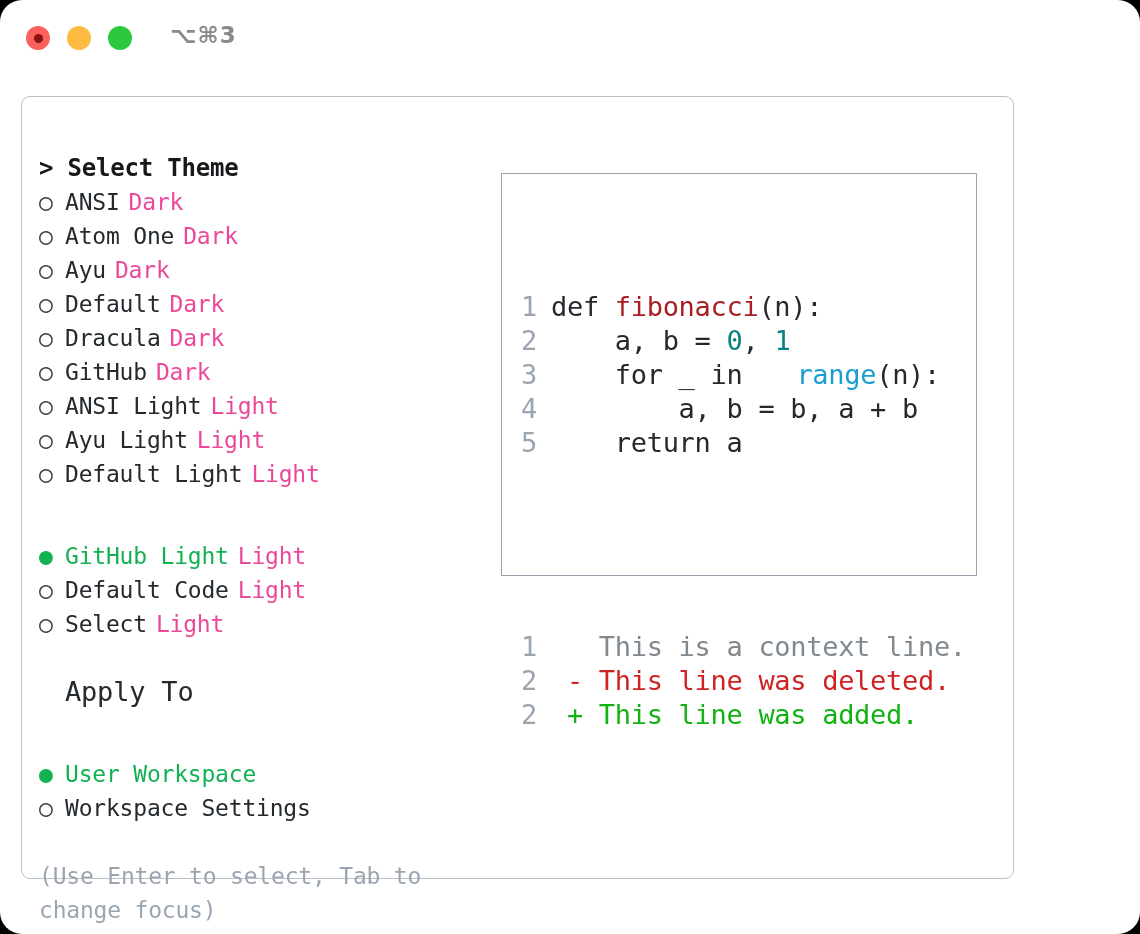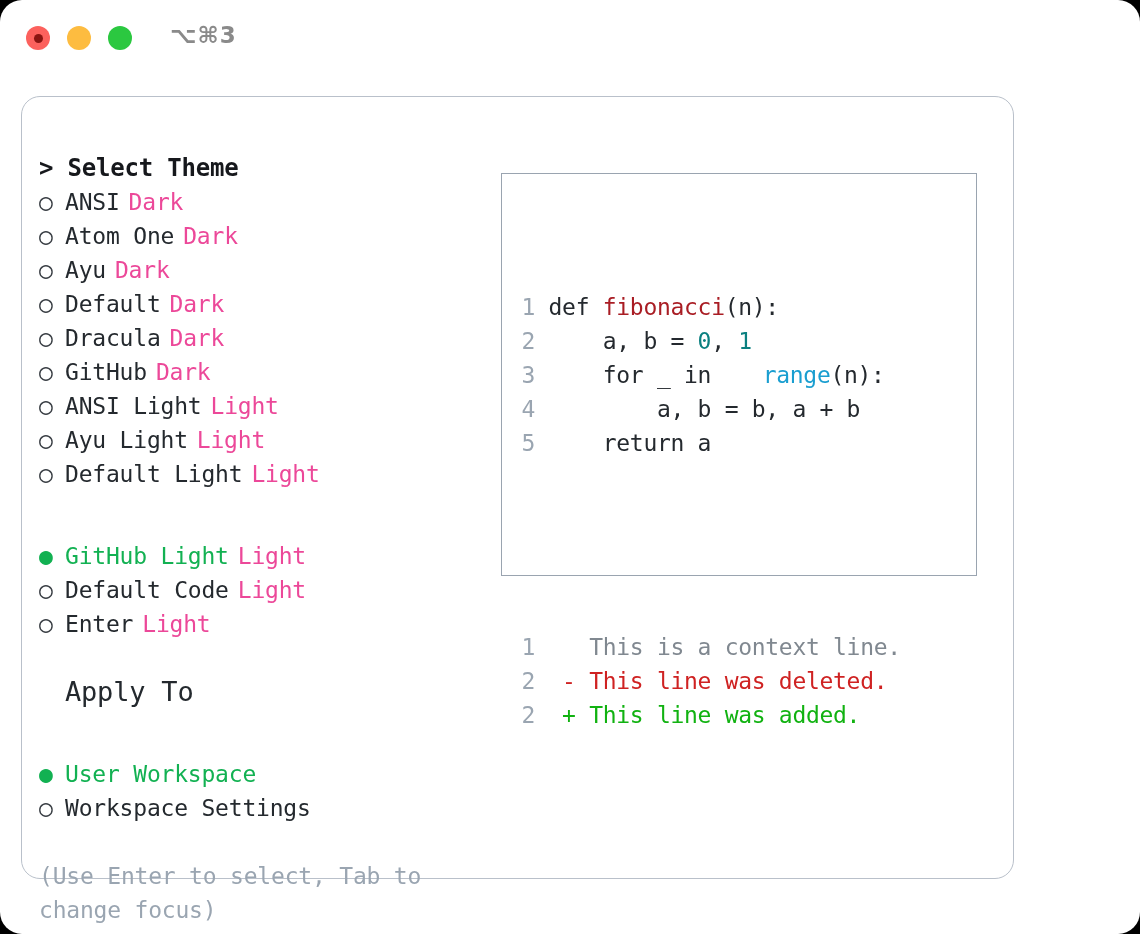--- a/index.html
+++ b/index.html
@@ -71,21 +71,21 @@
 
   
   .panel {
     position: absolute;
     left: 21px;
     top: 96px;
     width: 993px;
     height: 783px;
     box-sizing: border-box;
     border: 1.5px solid #b9c0ca;
-    border-radius: 19px;
+    border-radius: 9px;
     background: #ffffff;
   }
 
   .columns {
     position: absolute;
     left: 0; top: 0;
     width: 100%;
     height: 100%;
   }
 
@@ -164,21 +164,21 @@
     height: 403px;
     box-sizing: border-box;
     border: 1.5px solid #9aa4b0;
     background: #ffffff;
     position: relative;
   }
   .code {
     position: absolute;
     left: 19px;
     top: 48px;
-    font-size: 23px;
+    font-size: 27px;
     line-height: 34px;
     white-space: pre;
     letter-spacing: -0.3px;
   }
   .ln {
     display: inline-block;
     width: 14px;
     text-align: right;
     color: #9aa5b1;
   }
@@ -217,21 +217,21 @@
             <div class="opt-row"><span class="marker">○</span><span class="opt-label">Atom One</span><span class="opt-tag">Dark</span></div>
             <div class="opt-row"><span class="marker">○</span><span class="opt-label">Ayu</span><span class="opt-tag">Dark</span></div>
             <div class="opt-row"><span class="marker">○</span><span class="opt-label">Default</span><span class="opt-tag">Dark</span></div>
             <div class="opt-row"><span class="marker">○</span><span class="opt-label">Dracula</span><span class="opt-tag">Dark</span></div>
             <div class="opt-row"><span class="marker">○</span><span class="opt-label">GitHub</span><span class="opt-tag">Dark</span></div>
             <div class="opt-row"><span class="marker">○</span><span class="opt-label">ANSI Light</span><span class="opt-tag">Light</span></div>
             <div class="opt-row"><span class="marker">○</span><span class="opt-label">Ayu Light</span><span class="opt-tag">Light</span></div>
             <div class="opt-row"><span class="marker">○</span><span class="opt-label">Default Light</span><span class="opt-tag">Light</span></div>
             <div class="opt-row selected"><span class="marker sel">●</span><span class="opt-label">GitHub Light</span><span class="opt-tag">Light</span></div>
             <div class="opt-row"><span class="marker">○</span><span class="opt-label">Default Code</span><span class="opt-tag">Light</span></div>
-            <div class="opt-row"><span class="marker">○</span><span class="opt-label">Enter</span><span class="opt-tag">Light</span></div>
+            <div class="opt-row"><span class="marker">○</span><span class="opt-label">Select</span><span class="opt-tag">Light</span></div>
           </div>
 
         <div class="spacer-sm"></div>
 
         <div class="apply-head">Apply To</div>
 
         <div id="apply-items">
             <div class="opt-row selected"><span class="marker sel">●</span><span class="opt-label">User Workspace</span></div>
             <div class="opt-row"><span class="marker">○</span><span class="opt-label">Workspace Settings</span></div>
           </div>

